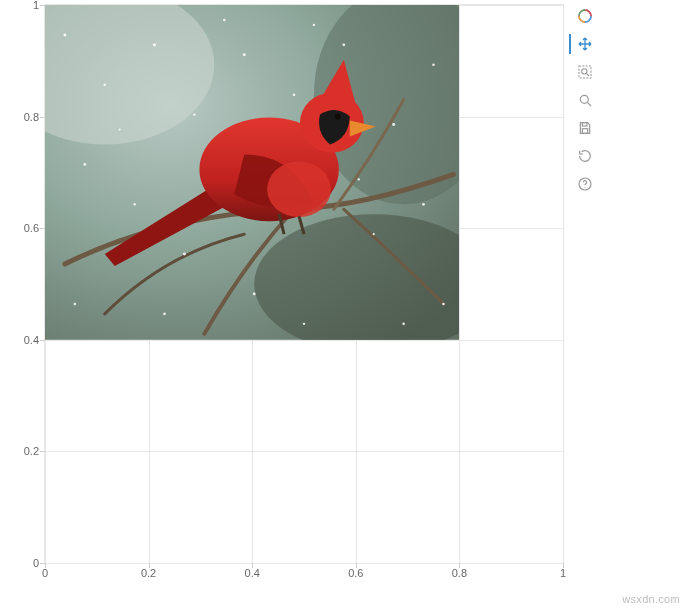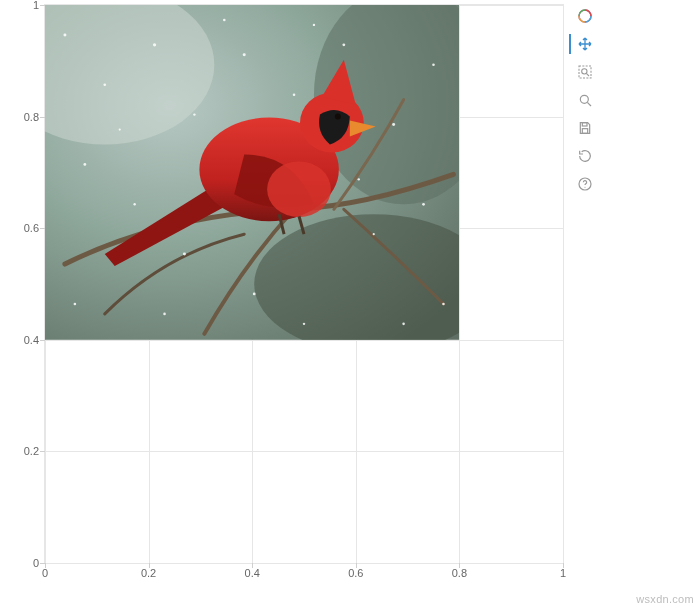--- a/index.html
+++ b/index.html
@@ -101,21 +101,21 @@
     content: "";
     position: absolute;
     left: -4px;
     top: 2px;
     bottom: 2px;
     width: 2px;
     background: #3b8ed0;
   }
   .watermark {
     position: absolute;
-    right: 6px;
+    right: 20px;
     bottom: 4px;
     font-size: 11px;
     color: #bdbdbd;
     letter-spacing: 0.3px;
   }
 </style>
 </head>
 <body>
 
 <div class="plot-wrap">

